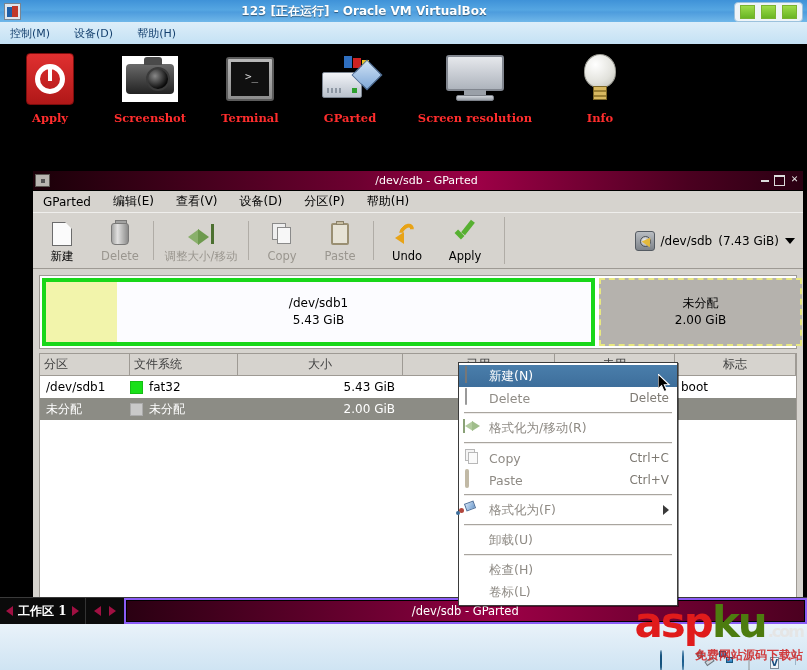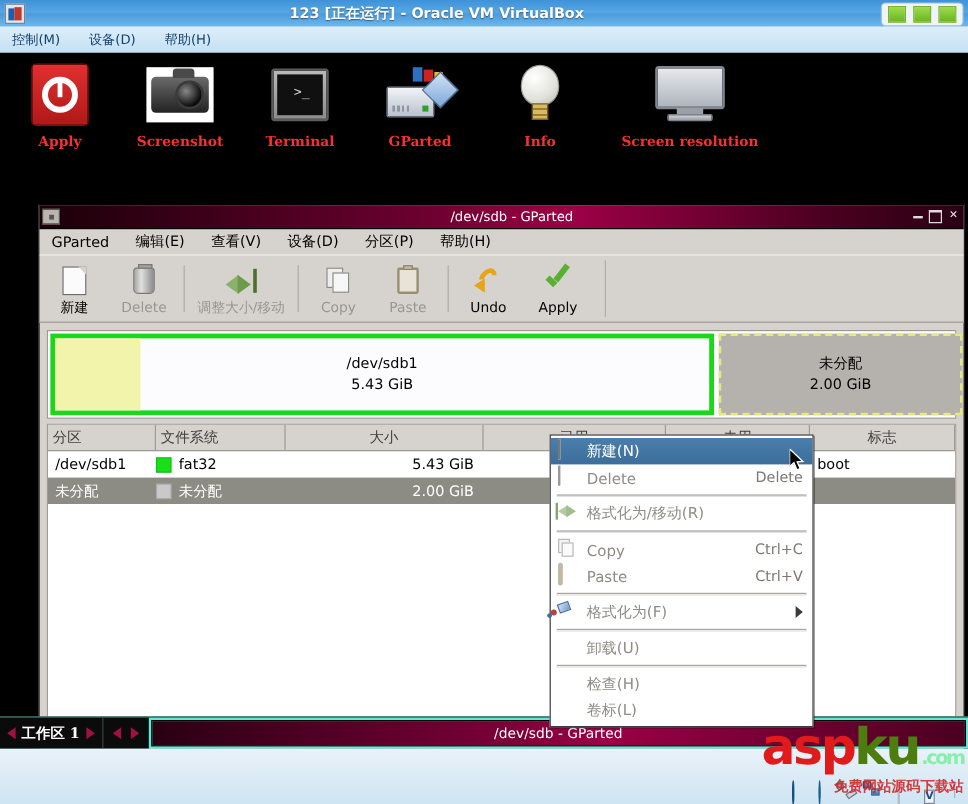--- a/index.html
+++ b/index.html
@@ -800,21 +800,21 @@
     left: 658px; top: 330px;
     z-index: 60;
     width: 14px; height: 20px;
   }
 
   
   .taskbar {
     position: absolute;
     left: 0; bottom: 0;
     width: 807px; height: 26px;
-    background: #5eead4;
+    background: #8b5cf6;
     display: flex;
     align-items: stretch;
     border-top: 1px solid #3a3a3a;
   }
   .tb-wsw {
     display: flex;
     align-items: center;
     gap: 5px;
     padding: 0 6px;
     background: #0b0b0b;
@@ -957,21 +957,21 @@
     font-family: "DejaVu Sans", sans-serif;
     font-weight: bold;
     font-size: 42px;
     line-height: 38px;
     color: #e01b1b;
     letter-spacing: -2px;
   }
   .wm-main .k { color: #4d7c0f; }
   .wm-com {
     font-size: 16px;
-    color: #86efac;
+    color: #e5e5e5;
     font-weight: bold;
     margin-left: 2px;
   }
   .wm-sub {
     font-size: 12px;
     color: #cf2020;
     font-weight: bold;
     margin-top: -4px;
     opacity: .85;
   }
@@ -1040,39 +1040,39 @@
                 <div class="b3"></div>
               <div class="disk">
                   <div class="led"></div>
                 </div>
               <div class="dia"></div>
             </div>
           </div>
           <div class="lbl">GParted</div>
         </div>
 
-        <div class="desk-icon">
-          <div class="glyph">
-            <div class="ico-bulb">
-                <div class="glass"></div>
-                <div class="base"></div>
-              </div>
-          </div>
-          <div class="lbl">Info</div>
-        </div>
-
         <div class="desk-icon" style="width:150px">
           <div class="glyph">
             <div class="ico-mon">
                 <div class="scr"></div>
                 <div class="stand"></div>
                 <div class="foot"></div>
               </div>
           </div>
           <div class="lbl">Screen resolution</div>
+        </div>
+
+        <div class="desk-icon">
+          <div class="glyph">
+            <div class="ico-bulb">
+                <div class="glass"></div>
+                <div class="base"></div>
+              </div>
+          </div>
+          <div class="lbl">Info</div>
         </div>
 
       </div>
 
       <div class="gp-window">
 
         <div class="gp-titlebar">
           <div class="gp-ticon"></div>
           <div class="gp-title">/dev/sdb - GParted</div>
           <div class="gp-tbtns">
@@ -1154,20 +1154,28 @@
               <div class="ti">
                   <div class="ic-check">
                     <div class="s1"></div>
                     <div class="s2"></div>
                   </div>
                 </div>
               <div class="tl">Apply</div>
             </div>
           </div>
           <div class="tb-right-sep" style="margin-left:10px"></div>
+          <div class="tb-device">
+            <div class="dev-icon">
+                <div class="dev-arrow-ic"></div>
+              </div>
+            <span>/dev/sdb</span>
+            <span>(7.43 GiB)</span>
+            <span class="dev-caret"></span>
+          </div>
         </div>
 
         <div class="gp-graphic">
           <div class="part-box part-sdb1">
             <div class="used"></div>
             <div class="part-label">/dev/sdb1</div>
             <div class="part-label">5.43 GiB</div>
           </div>
           <div class="part-box part-unalloc">
             <div class="part-label">未分配</div>

